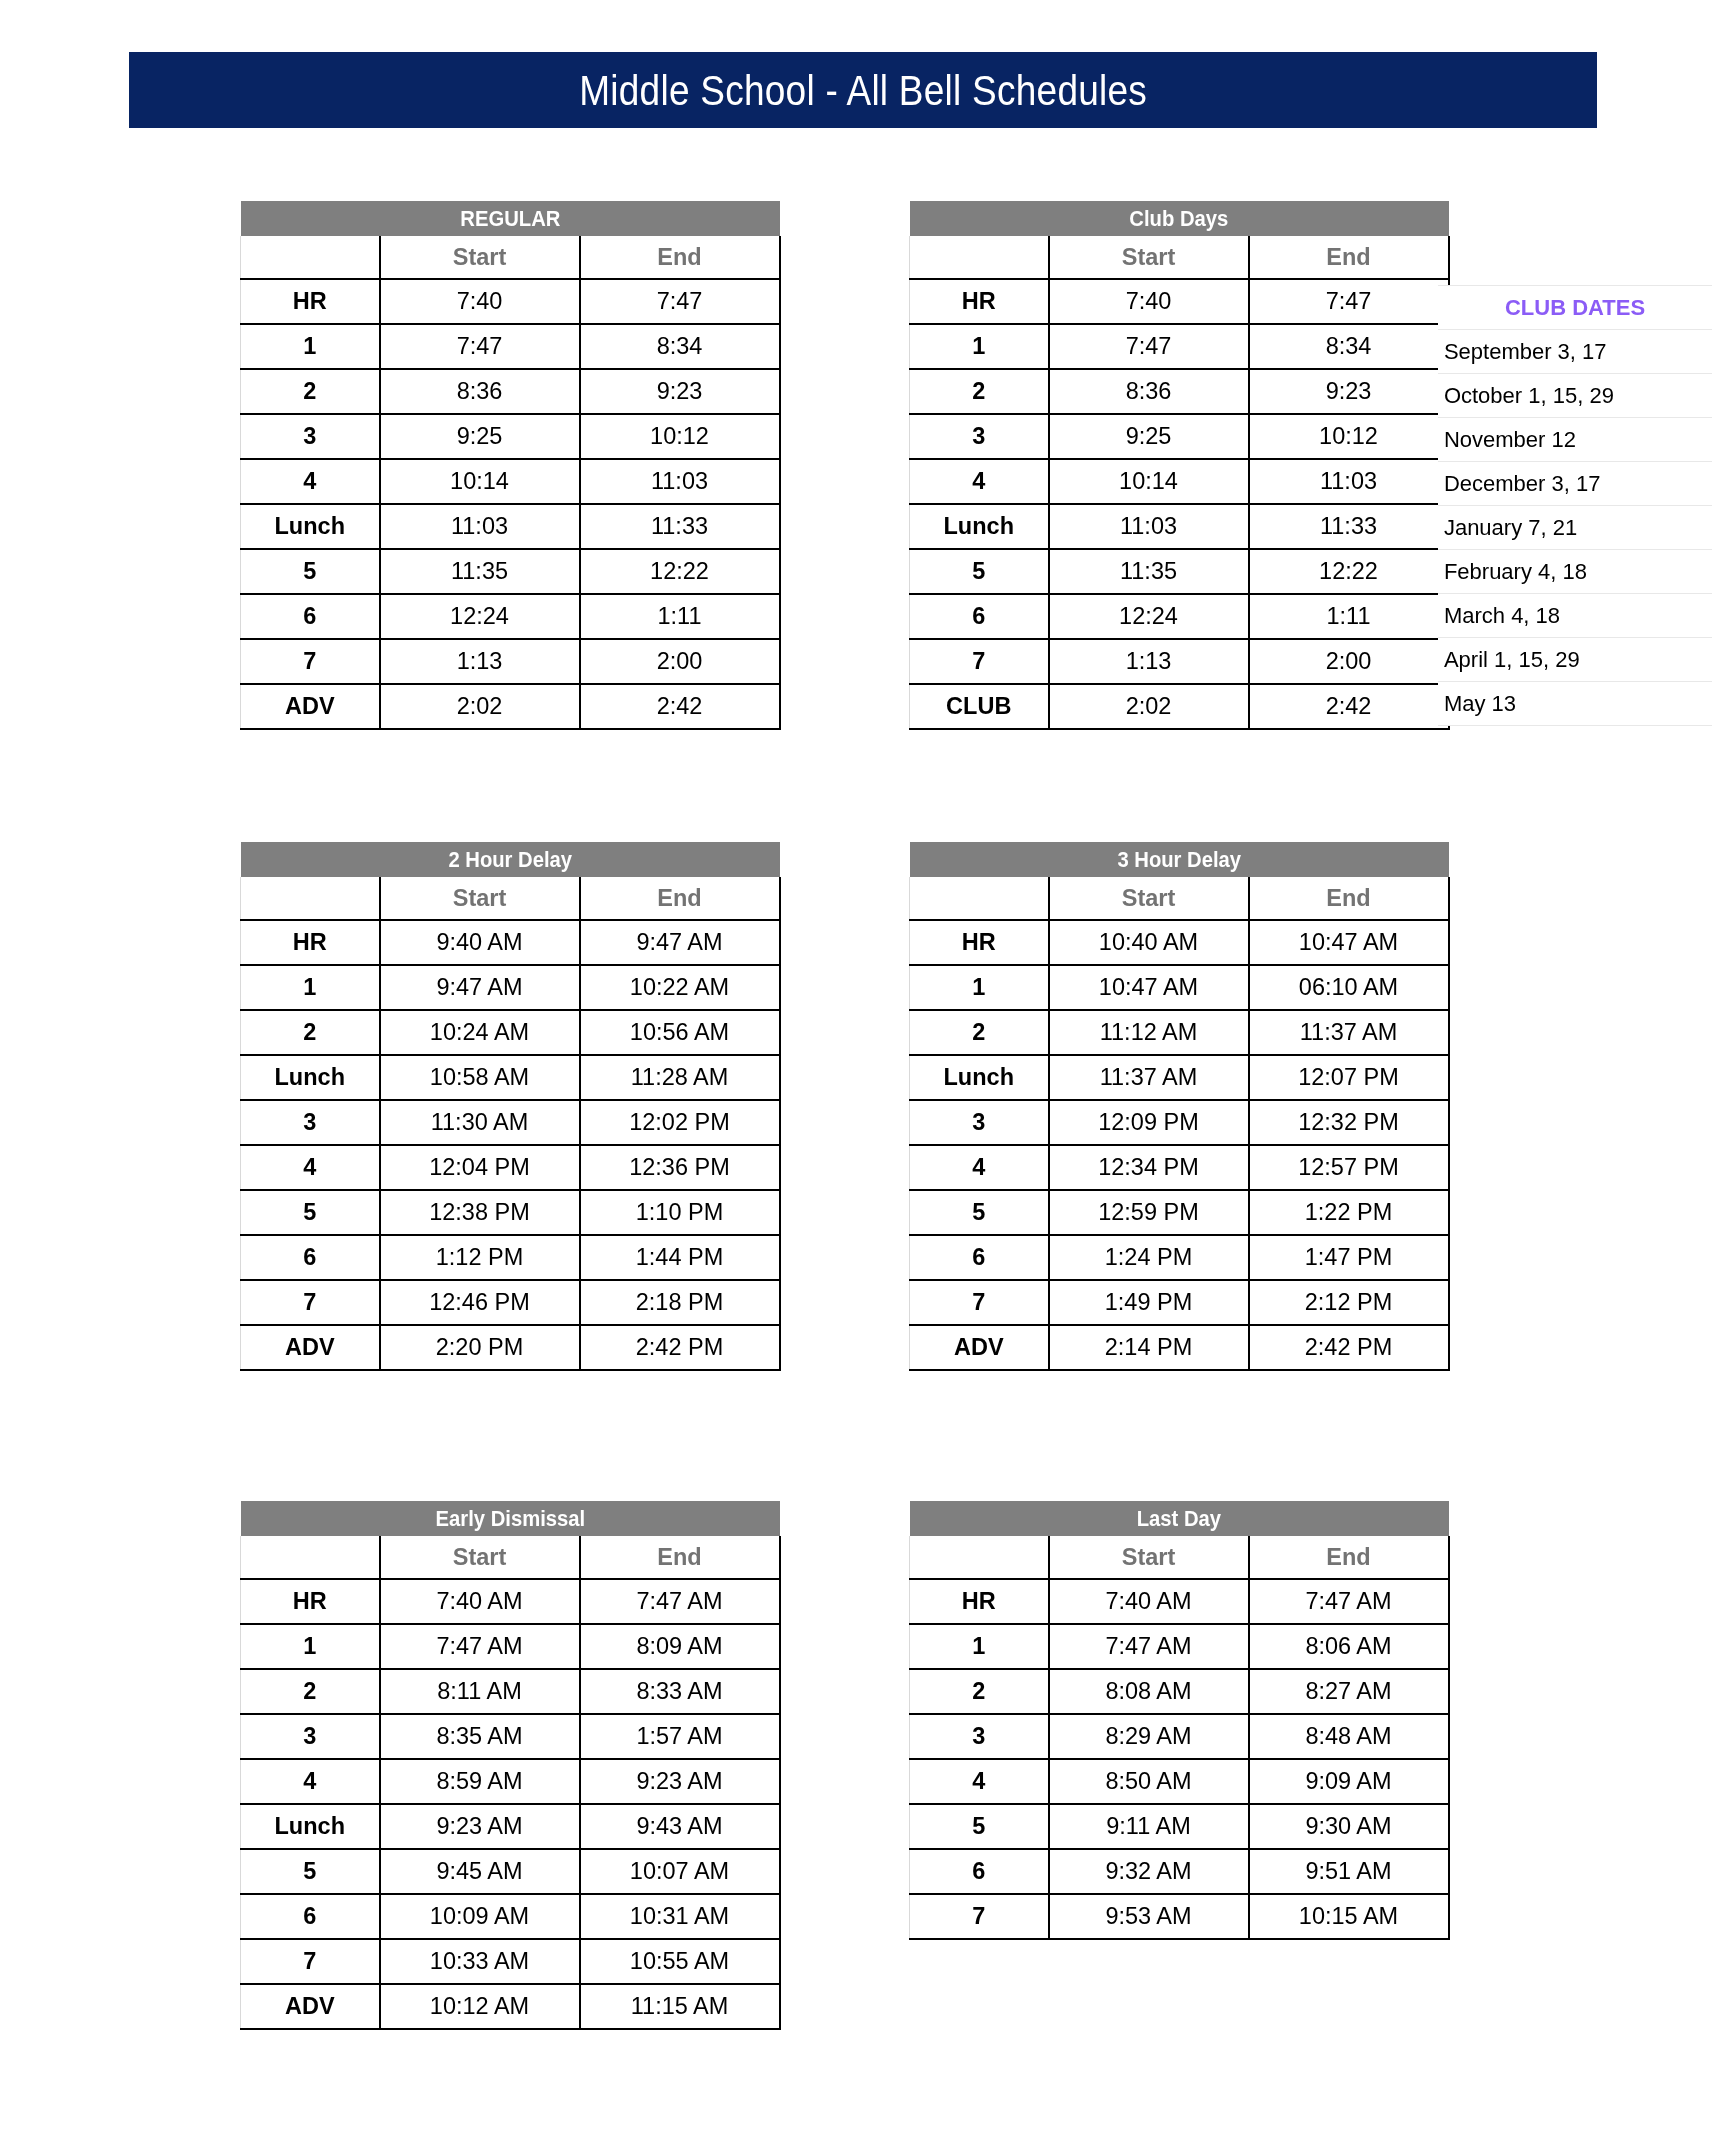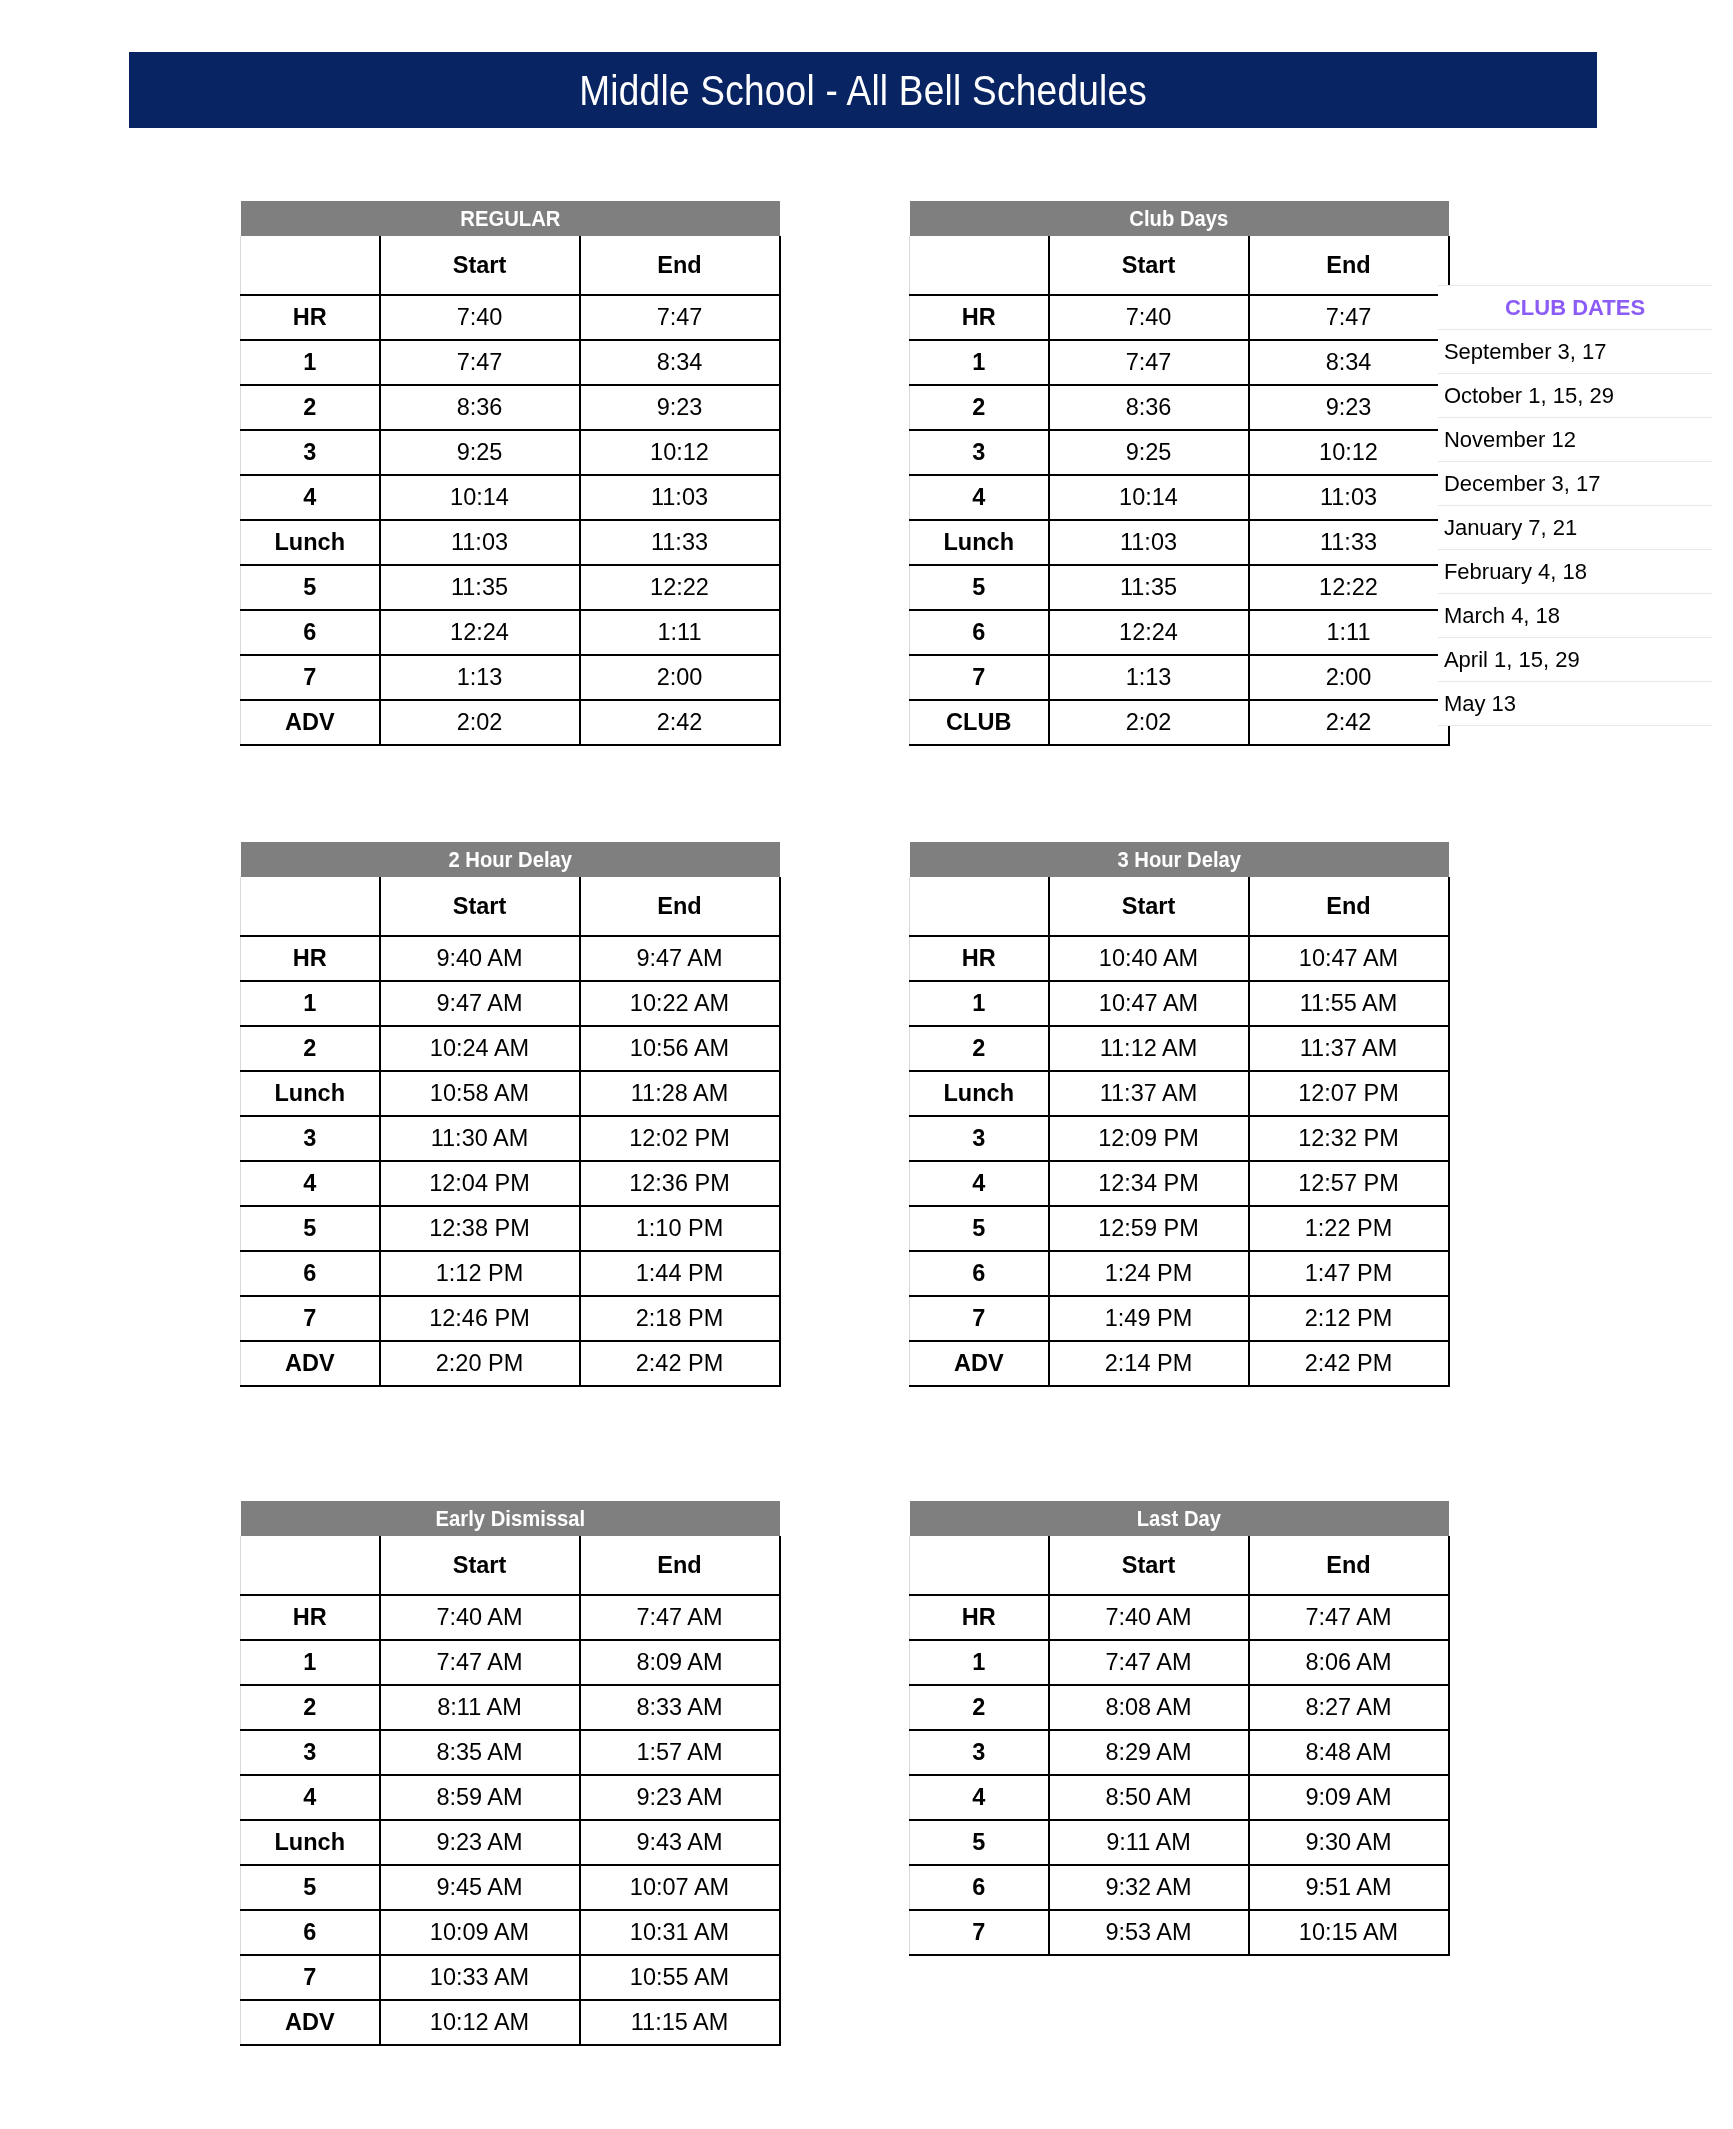--- a/index.html
+++ b/index.html
@@ -83,24 +83,24 @@
     margin-top: 45px;
   }
   .sched-title span {
     display: inline-block;
     transform: scaleX(0.92);
   }
 
   .sched-table th.hcol {
     font-size: 23.5px;
     font-weight: bold;
-    color: #000000;
+    color: #737373;
     text-align: center;
     height: 42px;
-    padding: 8px;
+    padding: 0;
     border-left: 2.3px solid #000;
     border-right: 2.3px solid #000;
     border-bottom: 2.9px solid #000;
     background: #ffffff;
   }
   .sched-table th.hblank {
     border: none;
     border-bottom: 2.9px solid #000;
     border-left: 1.8px solid #d9d9d9;
     background: #ffffff;
@@ -401,21 +401,21 @@
         </thead>
         <tbody>
           <tr>
             <td class="lbl">HR</td>
             <td class="val">10:40 AM</td>
             <td class="val">10:47 AM</td>
           </tr>
           <tr>
             <td class="lbl">1</td>
             <td class="val">10:47 AM</td>
-            <td class="val">11:55 AM</td>
+            <td class="val">06:10 AM</td>
           </tr>
           <tr>
             <td class="lbl">2</td>
             <td class="val">11:12 AM</td>
             <td class="val">11:37 AM</td>
           </tr>
           <tr>
             <td class="lbl">Lunch</td>
             <td class="val">11:37 AM</td>
             <td class="val">12:07 PM</td>

